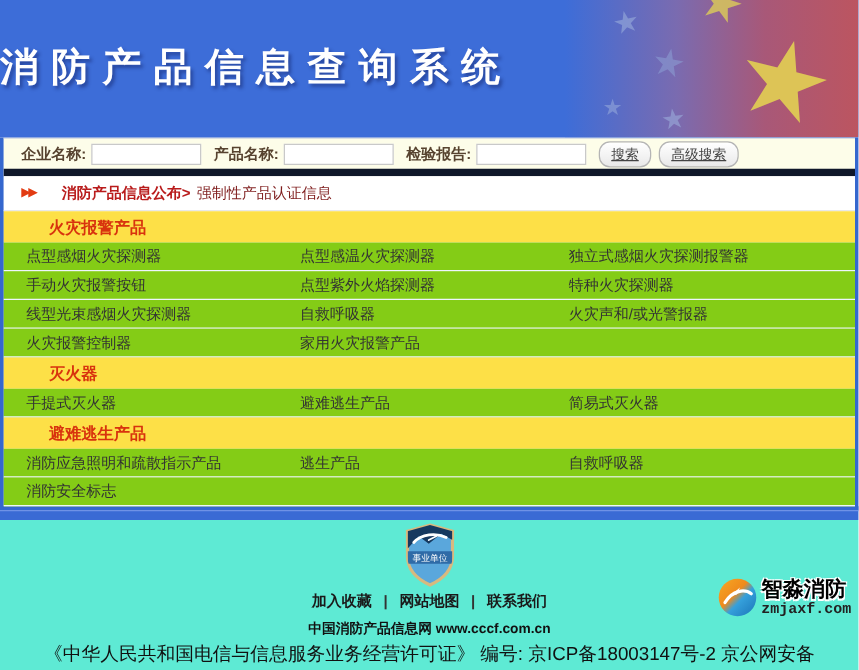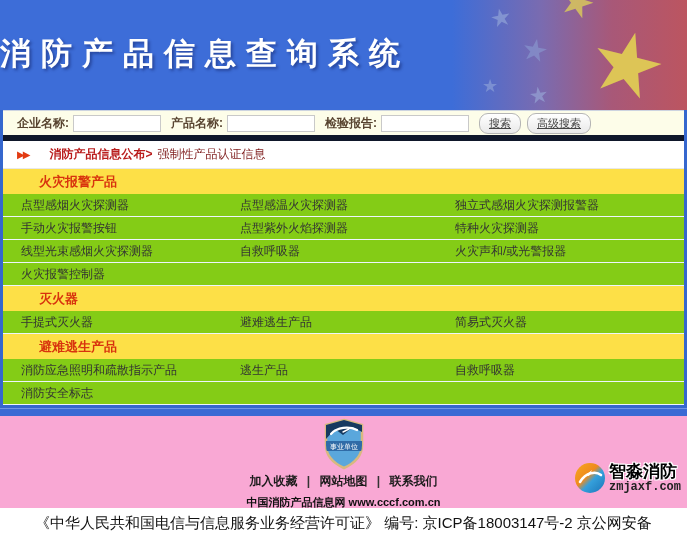--- a/index.html
+++ b/index.html
@@ -36,21 +36,21 @@
 
   .section-header { height:25px; background:#fde047; display:flex; align-items:center;
     padding-left:36px; color:#D8330E; font-weight:bold; font-size:13px;text-align:center; }
   .product-row { height:23px; background:#84cc16; display:grid;
     grid-template-columns:219px 215px auto; align-items:center; padding-left:18px;
     font-size:12px; color:#333; border-bottom:1px solid #edf5fc; }
   .product-row span { cursor:pointer; white-space:nowrap; }
 
   
   .band { height:8px; background:#3A6AD4; border-top:1px solid #6f92e6; }
-  .footer { position:relative; height:92px; background:#f9a8d4; text-align:center;
+  .footer { position:relative; height:120px; background:#5eead4; text-align:center;
     padding-top:2px; color:#111; }
   .badge-wrap { height:53px; }
   .footer-links { font-size:12px; font-weight:bold; color:#1a1a1a; margin-top:2px; }
   .footer-links .lnk { cursor:pointer; }
   .footer-links .sep { margin:0 6px; color:#333; }
   .site-line { font-size:11px; font-weight:bold; margin-top:5px; }
   .license-line { font-size:15px; font-weight:normal; margin-top:4px; }
   .phone-line { font-size:11px; font-weight:bold; margin-top:4px; }
 
   .logo { position:absolute; right:6px; top:46px; display:flex; align-items:center; }
@@ -118,20 +118,21 @@
       <span>点型紫外火焰探测器</span>
       <span>特种火灾探测器</span>
     </div>
     <div class="product-row">
       <span>线型光束感烟火灾探测器</span>
       <span>自救呼吸器</span>
       <span>火灾声和/或光警报器</span>
     </div>
     <div class="product-row">
       <span>火灾报警控制器</span>
+      <span>家用火灾报警产品</span>
       <span></span>
     </div>
 
     <div class="section-header">灭火器</div>
     <div class="product-row">
       <span>手提式灭火器</span>
       <span>避难逃生产品</span>
       <span>简易式灭火器</span>
     </div>
 

